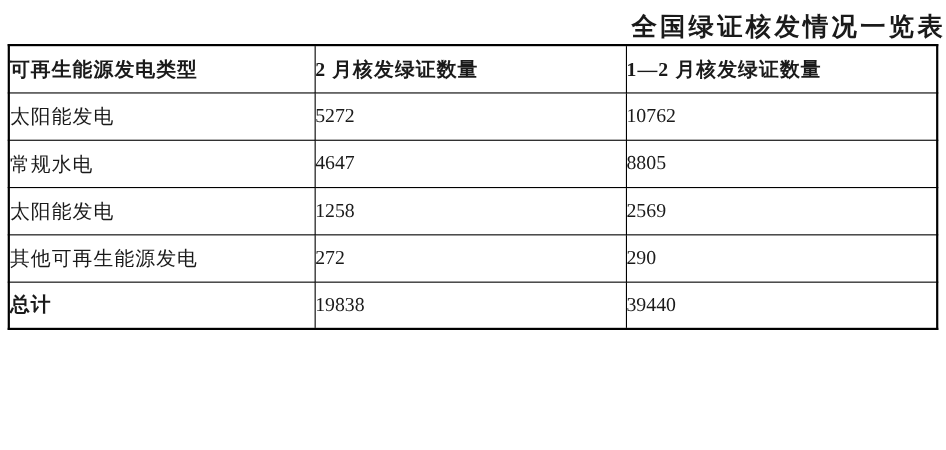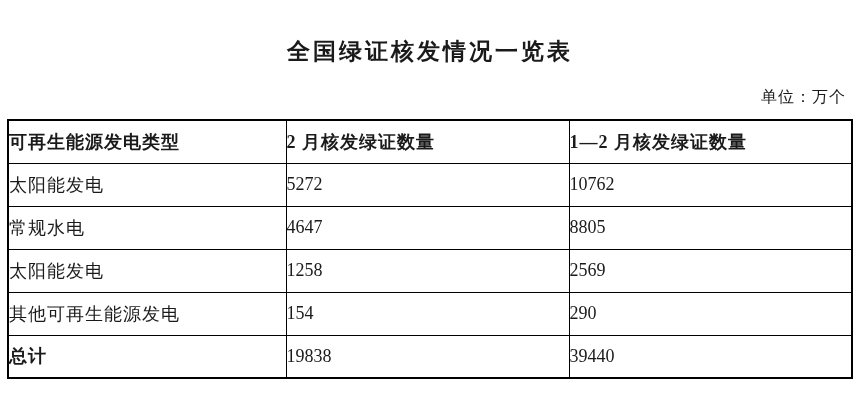--- a/index.html
+++ b/index.html
@@ -12,23 +12,23 @@
     color: #1a1a1a;
     font-family: "Liberation Serif", "DejaVu Serif", serif;
     overflow: hidden;
   }
   .page {
     width: 860px;
     height: 409px;
     position: relative;
   }
   .title {
-    margin: 16px;
-    padding-top: 21px;
-    text-align: center;
+    margin: 0;
+    padding-top: 10px;
+    text-align: right;
     font-size: 23px;
     font-weight: bold;
     letter-spacing: 3px;
     line-height: 30px;
   }
   .unit-note {
     text-align: right;
     font-size: 16px;
     letter-spacing: 1px;
     margin: 20px 14px 12px 0;
@@ -66,21 +66,20 @@
     margin-left: 16px;
   }
 </style>
 </head>
 <body>
 
 <div class="page">
 
   <h1 class="title">全国绿证核发情况一览表</h1>
 
-  <div class="unit-note">单位：万个</div>
 
   <table class="gz-table">
     <colgroup>
       <col class="c1">
         <col class="c2">
         <col class="c3">
     </colgroup>
     <thead>
       <tr>
         <th>可再生能源发电类型</th>
@@ -99,21 +98,21 @@
         <td class="num">4647</td>
         <td class="num">8805</td>
       </tr>
       <tr>
         <td class="row-label">太阳能发电</td>
         <td class="num">1258</td>
         <td class="num">2569</td>
       </tr>
       <tr>
         <td class="row-label">其他可再生能源发电</td>
-        <td class="num">154</td>
+        <td class="num">272</td>
         <td class="num">290</td>
       </tr>
       <tr class="total-row">
         <td class="row-label">总计</td>
         <td class="num">19838</td>
         <td class="num">39440</td>
       </tr>
     </tbody>
   </table>
 

